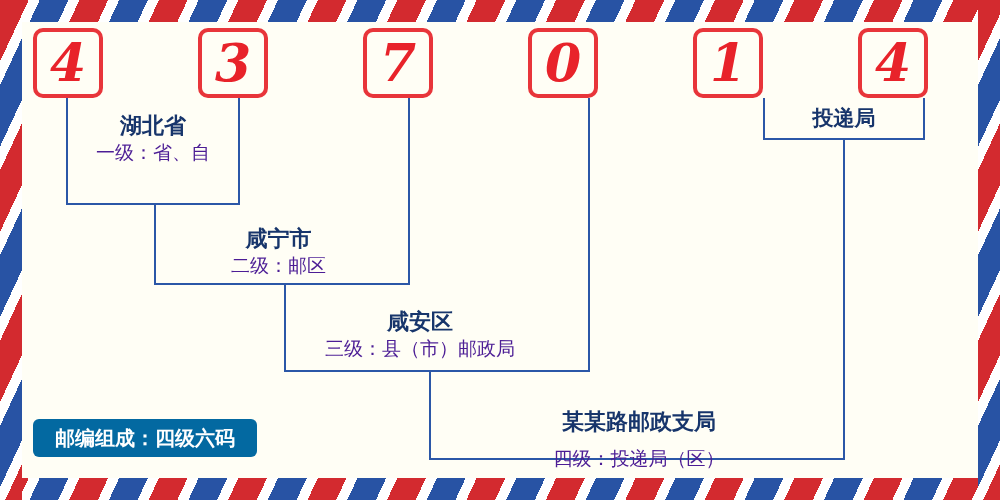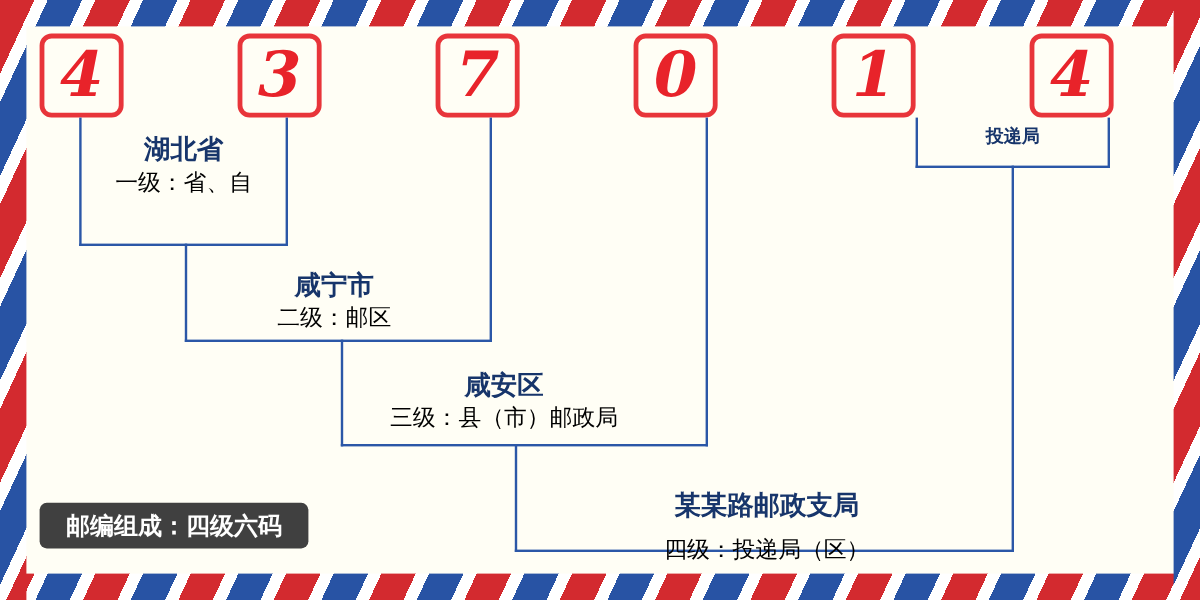--- a/index.html
+++ b/index.html
@@ -54,44 +54,44 @@
   .line.v { width: 2px; }
 
   .label-block { position: absolute; text-align: center; }
   .place {
     font-weight: bold;
     color: #17356b;
     font-size: 22px;
     line-height: 28px;
   }
   .desc {
-    color: #000000;
+    color: #4c1d95;
     font-size: 19px;
     line-height: 25px;
   }
   .label-block.l4 .desc { margin-top: 10px; }
 
   .delivery-label {
     position: absolute;
     left: 763px;
     top: 104px;
     width: 162px;
     text-align: center;
     font-weight: bold;
     color: #17356b;
-    font-size: 15px;
+    font-size: 21px;
   }
 
   .badge {
     position: absolute;
     left: 33px;
     top: 419px;
     width: 224px;
     height: 38px;
-    background: #404040;
+    background: #0369a1;
     border-radius: 6px;
     display: flex;
     align-items: center;
     justify-content: center;
     color: #ffffff;
     font-weight: bold;
     font-size: 20px;
   }
 </style>
 </head>

